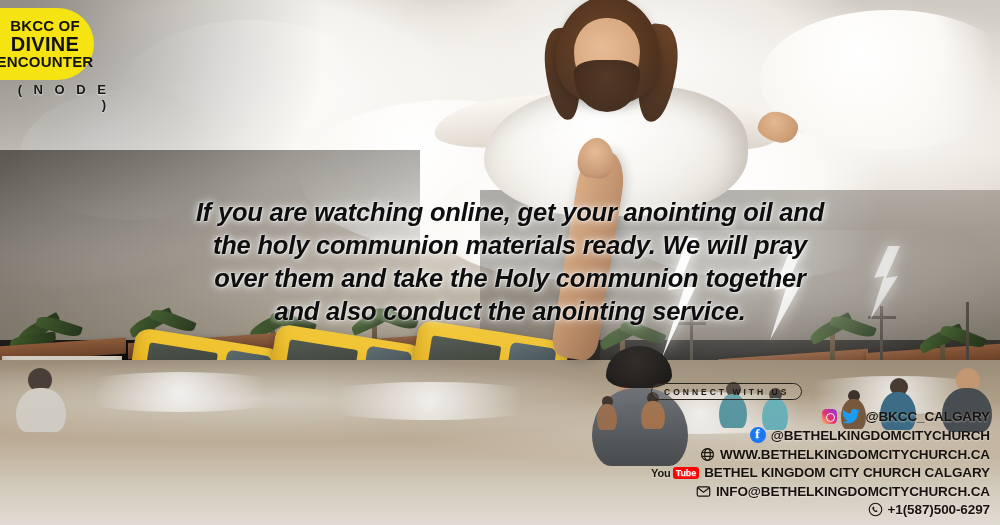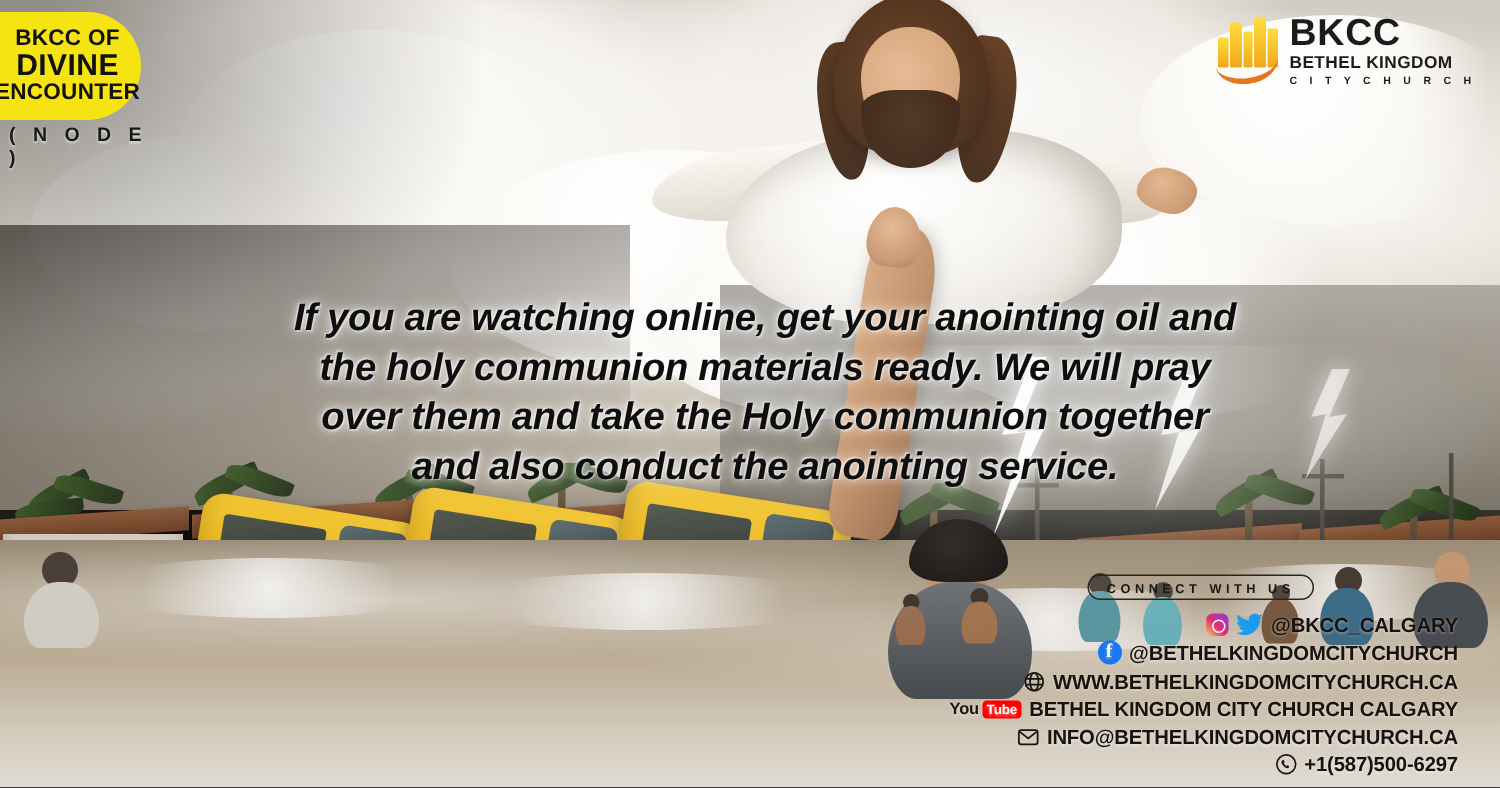--- a/index.html
+++ b/index.html
@@ -168,21 +168,21 @@
   
   .node-badge {
     position:absolute; left:-26px; top:8px; width:120px; height:72px;
     background:#f6e312; border-radius:0 38px 38px 0;
     display:flex; flex-direction:column; align-items:center; justify-content:center;
     padding-left:22px;
   }
   .node-l1,.node-l3 { font-size:15px; font-weight:900; letter-spacing:.2px; color:#121212; line-height:1.02; }
   .node-l2 { font-size:20px; font-weight:900; color:#121212; line-height:1.04; letter-spacing:.3px; }
   .node-sub {
-    position:absolute; left:6px; top:82px; width:104px; text-align:left;
+    position:absolute; left:6px; top:82px; width:104px; text-align:right;
     font-size:13px; font-weight:900; letter-spacing:4px; color:#181818;
     text-shadow:0 1px 2px rgba(255,255,255,.65);
   }
 
   
   .instr {
     position:absolute; left:325px; top:21px; height:41px; padding:0 10px 0 28px;
     border-radius:21px;
     background:linear-gradient(180deg,#8d1b17 0%, #b52a20 22%, #c1332a 50%, #8d1b17 88%, #6d120f 100%);
     display:flex; align-items:center; gap:10px;
@@ -242,21 +242,21 @@
     font-family:"Liberation Sans Narrow","Liberation Sans", sans-serif;
     transform:scaleX(.82); transform-origin:left center;
   }
   .loc-rule {
     width:120px; height:9px; background:#111; margin-left:-18px;
     clip-path:polygon(0 0, 100% 62%, 100% 100%, 0 100%);
   }
   .loc-addr { font-size:17px; font-weight:900; color:#111; letter-spacing:.2px; margin-top:4px; }
 
   
-  .connect { position:absolute; right:28px; bottom:8px; text-align:center; }
+  .connect { position:absolute; right:10px; bottom:8px; text-align:left; }
   .cw-pill {
     display:inline-block; border:1.4px solid #2a241e; border-radius:12px;
     padding:2.5px 12px; font-size:8.5px; font-weight:800; letter-spacing:3px;
     color:#1d1813; background:rgba(255,255,255,.10);
     margin-bottom:5px; margin-right:4px;
   }
   .c-row {
     display:flex; align-items:center; justify-content:flex-end; gap:5px;
     margin-top:3.5px; font-size:13.5px; font-weight:700; color:#17120d;
     letter-spacing:-.1px; white-space:nowrap;
@@ -433,35 +433,20 @@
   </div>
 
   <div class="node-badge">
     <div class="node-l1">BKCC OF</div>
     <div class="node-l2">DIVINE</div>
     <div class="node-l3">ENCOUNTER</div>
   </div>
   <div class="node-sub">( N O D E )</div>
 
 
-  <div class="bkcc">
-    <div class="bkcc-mark">
-      <div class="bar" style="left:1px;width:7px;height:20px;"></div>
-      <div class="bar" style="left:9px;width:8px;height:30px;"></div>
-      <div class="bar" style="left:18px;width:6px;height:24px;"></div>
-      <div class="bar" style="left:25px;width:8px;height:33px;"></div>
-      <div class="bar" style="left:34px;width:7px;height:26px;"></div>
-      <div class="swoosh"></div>
-    </div>
-    <div class="bkcc-txt">
-      <div class="bkcc-1">BKCC</div>
-      <div class="bkcc-2">BETHEL KINGDOM</div>
-      <div class="bkcc-3">C I T Y  C H U R C H</div>
-    </div>
-  </div>
 
   <div class="message">If you are watching online, get your anointing oil and the holy communion materials ready. We will pray over them and take the Holy communion together and also conduct the anointing service.</div>
 
 
   <div class="connect">
     <div class="cw-pill">CONNECT WITH US</div>
 
     <div class="c-row">
       <span class="ic ic-ig"></span>
       <span class="ic ic-tw">

